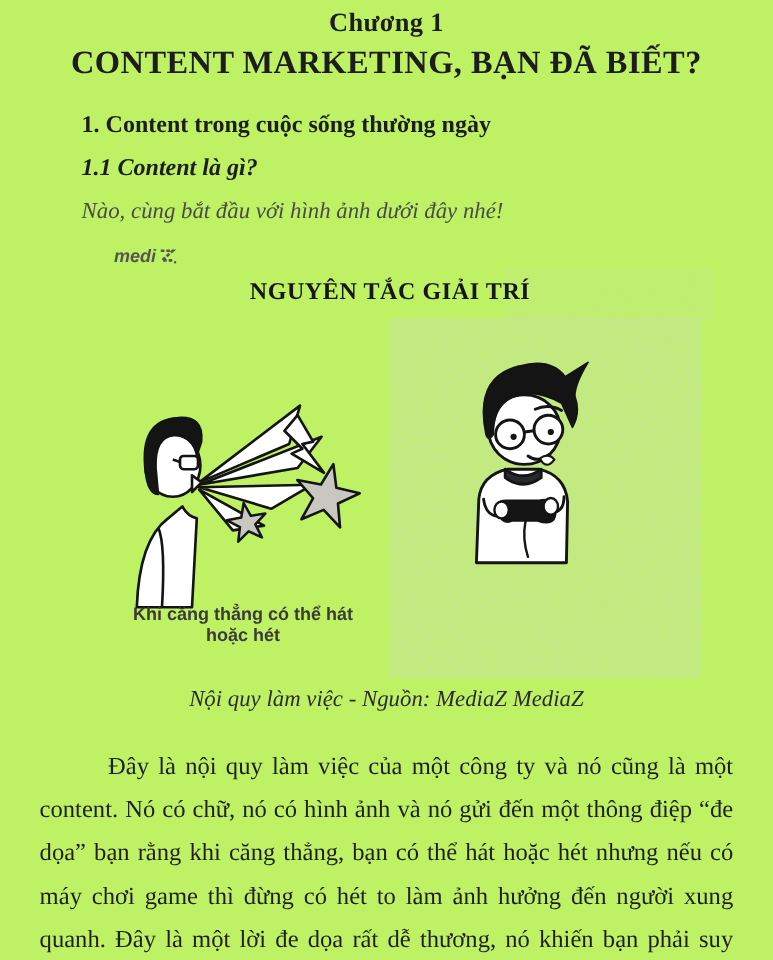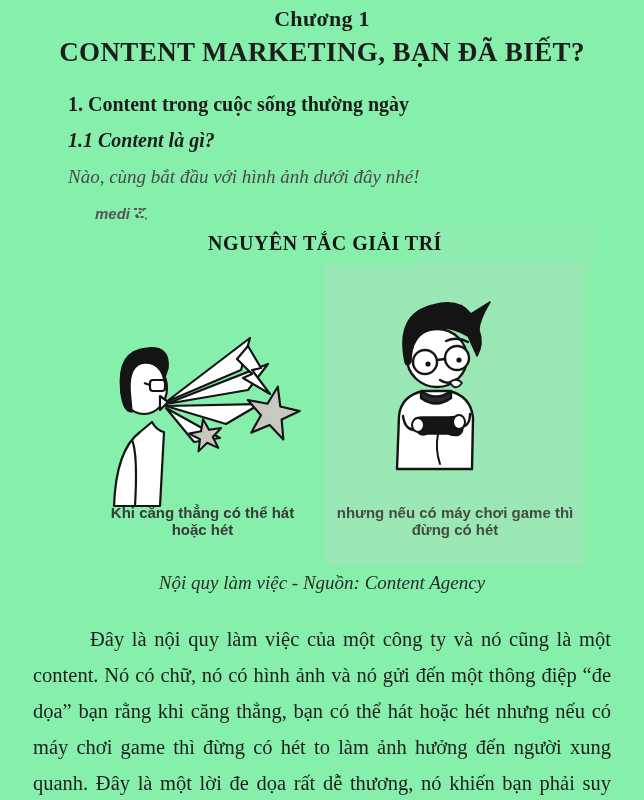--- a/index.html
+++ b/index.html
@@ -1,16 +1,16 @@
 <!DOCTYPE html>
 <html lang="vi"><head>
 <meta charset="utf-8">
 <style>
   html,body{margin:0;padding:0;background:#ffffff;}
-  .page{position:relative;width:644px;height:800px;background:#86efac;overflow:hidden;
+  .page{position:relative;width:644px;height:800px;background:#bef264;overflow:hidden;
         font-family:"Liberation Serif","DejaVu Serif",serif;color:#1d1d1d;}
   .abs{position:absolute;}
   .center{left:0;right:0;text-align:center;}
   .chapter{top:6px;font-size:22px;font-weight:bold;letter-spacing:.3px;}
   .title{top:37px;font-size:27px;font-weight:bold;letter-spacing:.4px;}
   .h-section{top:93px;left:68px;font-size:20px;font-weight:bold;}
   .h-sub{top:129px;left:68px;font-size:20px;font-weight:bold;font-style:italic;}
   .lead{top:166px;left:68px;font-size:19px;font-style:italic;color:#4a4a4a;}
   .figure{top:198px;left:0;width:644px;height:368px;}
   .logo{left:95px;top:7px;display:flex;align-items:center;gap:2px;
@@ -138,20 +138,19 @@
           <path d="M70,152 Q66,142 79,143 L104,143 Q120,140 118,154 Q117,165 103,160 L82,160 Q73,164 70,152 Z" fill="#151515" stroke-width="1.5"></path>
           <path d="M93,160 Q90,175 95,190" fill="none" stroke-width="2"></path>
 
           <ellipse cx="73" cy="151" rx="6" ry="7" fill="#fff" stroke-width="2"></ellipse>
           <ellipse cx="114" cy="148" rx="6" ry="7" fill="#fff" stroke-width="2"></ellipse>
         </g>
       </svg>
     </div>
 
     <div class="abs panel-caption cap-left">Khi căng thẳng có thể hát hoặc hét</div>
-    <div class="abs panel-caption cap-right">nhưng nếu có máy chơi game thì đừng có hét</div>
   </div>
 
-  <div class="abs center fig-caption">Nội quy làm việc - Nguồn: Content Agency</div>
+  <div class="abs center fig-caption">Nội quy làm việc - Nguồn: MediaZ MediaZ</div>
 
   <p class="abs para" style="margin:0">Đây là nội quy làm việc của một công ty và nó cũng là một content. Nó có chữ, nó có hình ảnh và nó gửi đến một thông điệp “đe dọa” bạn rằng khi căng thẳng, bạn có thể hát hoặc hét nhưng nếu có máy chơi game thì đừng có hét to làm ảnh hưởng đến người xung quanh. Đây là một lời đe dọa rất dễ thương, nó khiến bạn phải suy ngẫm rồi bật cười thích thú.</p>
 
 </div>
 
 </body></html>

